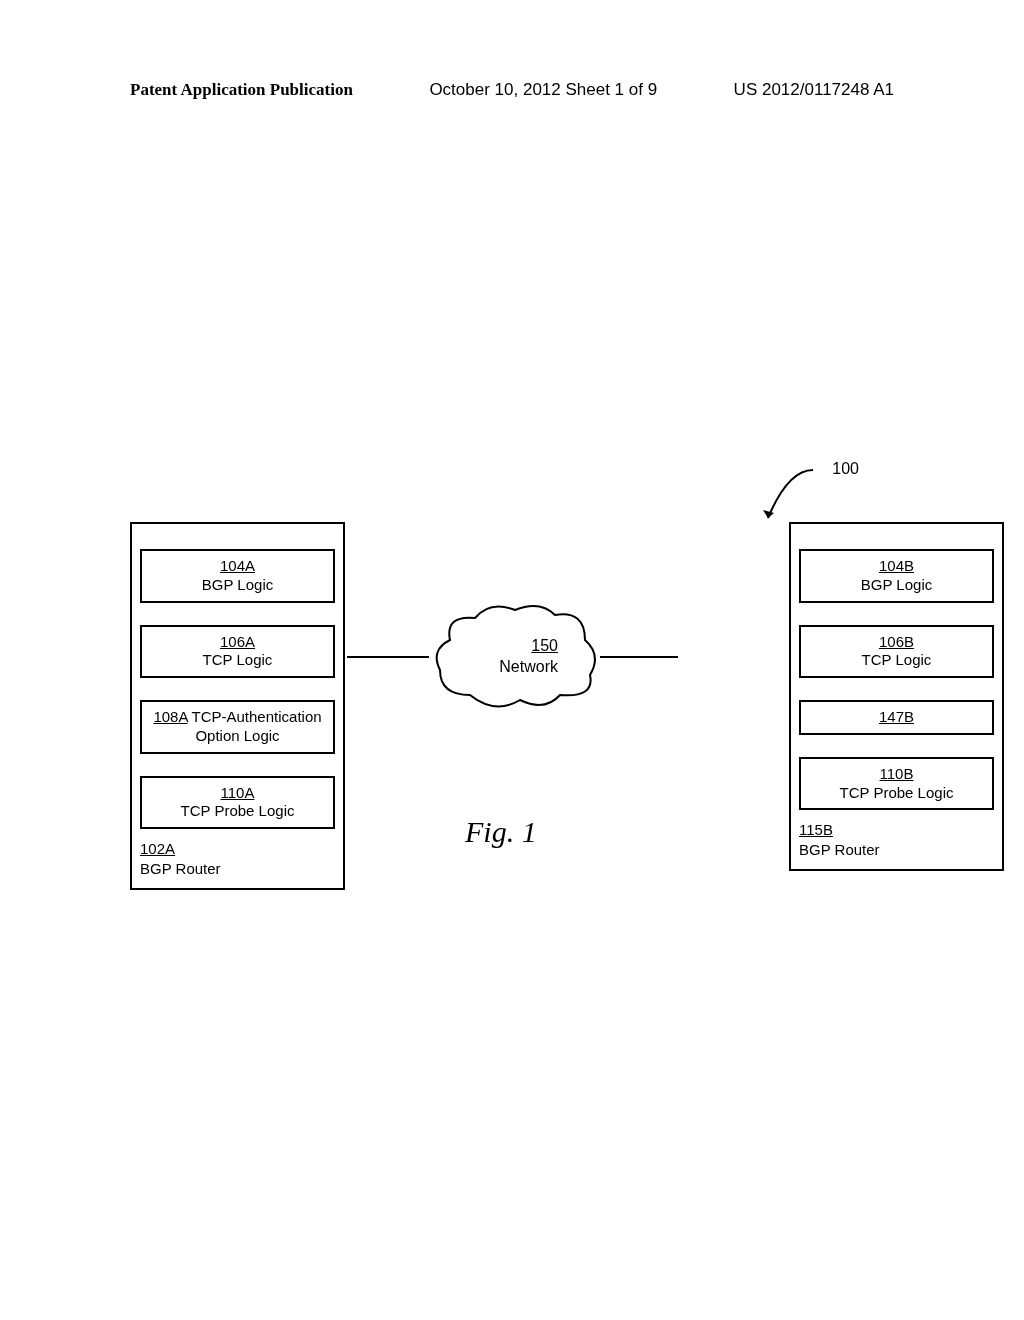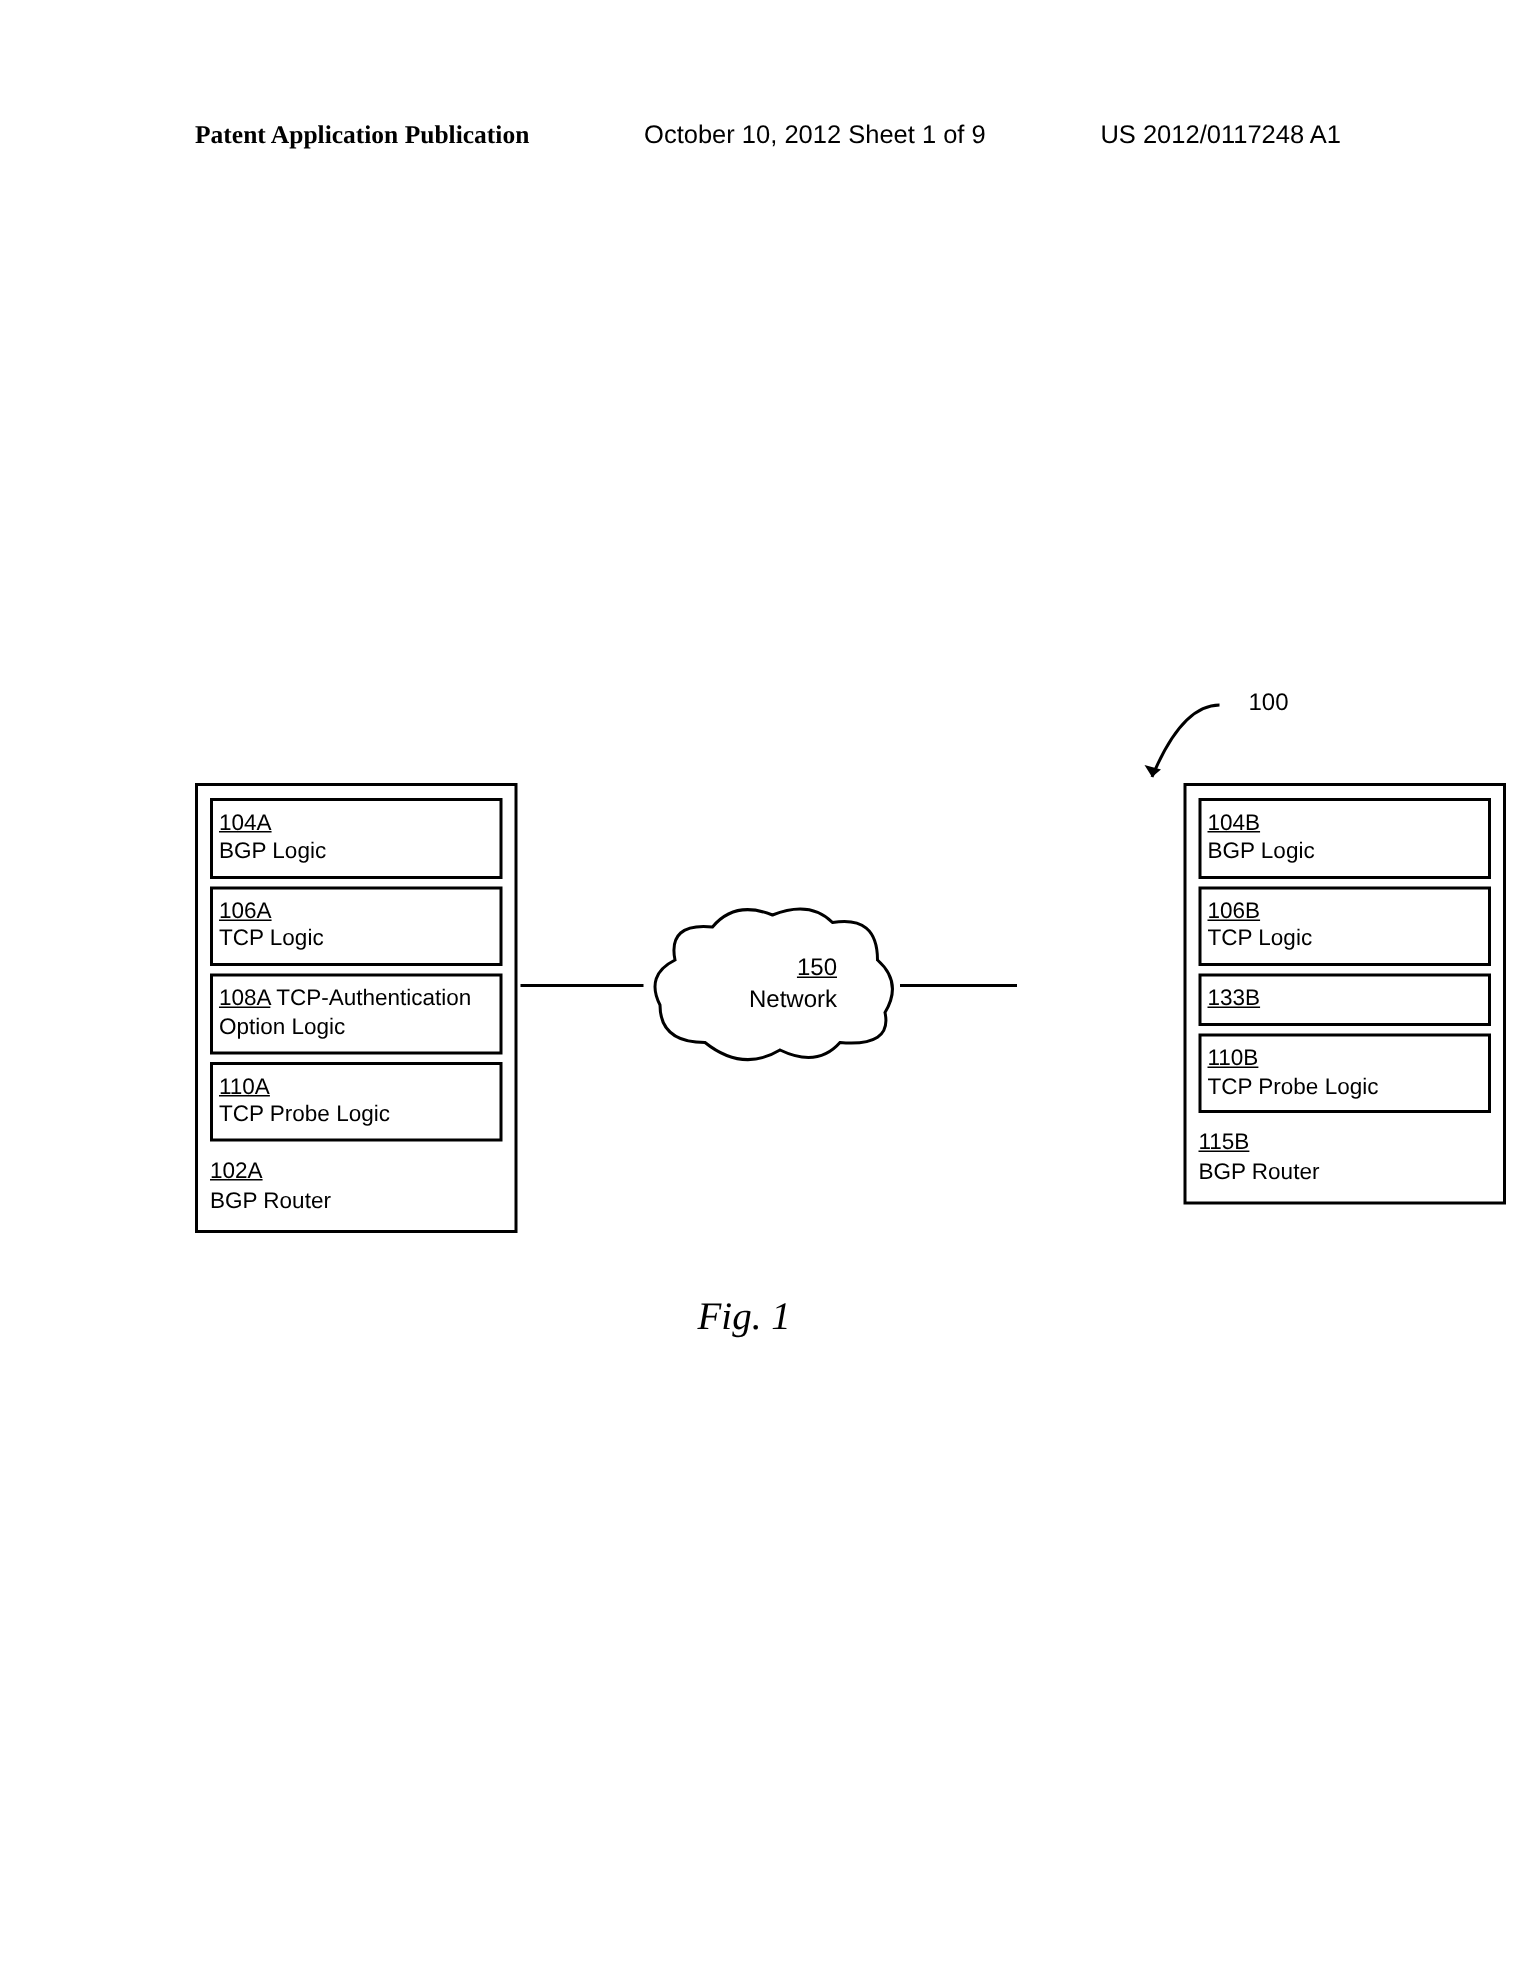--- a/index.html
+++ b/index.html
@@ -67,22 +67,24 @@
       top: 62px;
       left: 0;
     }
     .router-b {
       top: 62px;
       right: 0;
     }
     .inner-box {
       border: 2px solid #000;
       padding: 6px 4px;
+      text-align: center;
       font-size: 15px;
       line-height: 1.25;
+      margin-top: 17px;
     }
     .router-label {
       text-align: left;
       font-size: 15px;
       line-height: 1.3;
       padding: 5px 0 2px;
     }
     .ref-num {
       text-decoration: underline;
     }
@@ -117,22 +119,21 @@
       width: 78px;
       height: 2px;
       background: #000;
     }
     .figure-caption {
       position: absolute;
       top: 355px;
       left: 335px;
       font-family: 'Brush Script MT', cursive;
       font-style: italic;
-      font-size: 26px;
-      margin-top: 48px;
+      font-size: 30px;
     }
   </style>
 </head>
 <body>
 
 <div class="header">
   <span class="header-left">Patent Application Publication</span>
   <span class="header-center">October 10, 2012  Sheet 1 of 9</span>
   <span class="header-right">US 2012/0117248 A1</span>
 </div>
@@ -191,21 +192,21 @@
   <div class="router-box router-b">
     <div class="inner-box">
       <span class="ref-num">104B</span><br>
       <span>BGP Logic</span>
     </div>
     <div class="inner-box">
       <span class="ref-num">106B</span><br>
       <span>TCP Logic</span>
     </div>
     <div class="inner-box">
-      <span class="ref-num">133B</span><br>
+      <span class="ref-num">147B</span><br>
     </div>
     <div class="inner-box">
       <span class="ref-num">110B</span><br>
       <span>TCP Probe Logic</span>
     </div>
     <div class="router-label">
       <span class="ref-num">115B</span><br>
       <span>BGP Router</span>
     </div>
   </div>

